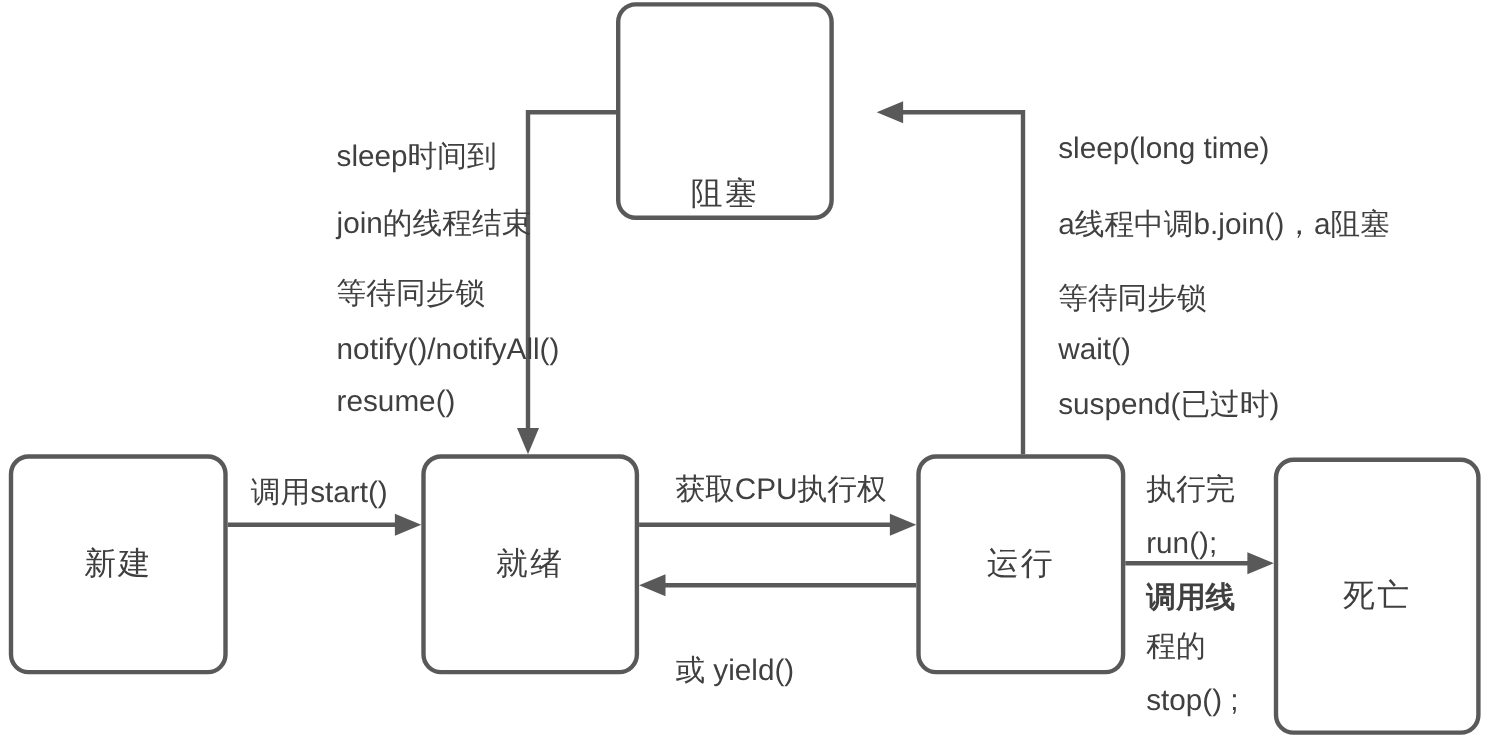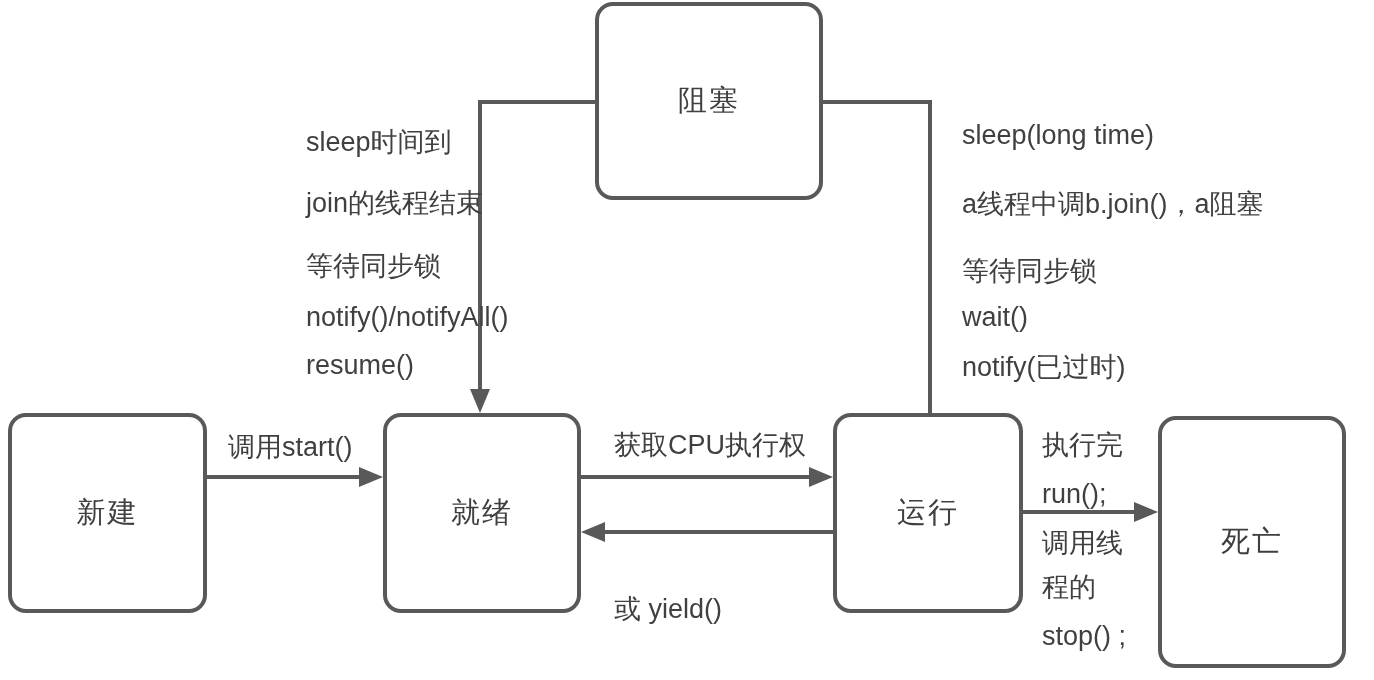--- a/index.html
+++ b/index.html
@@ -29,21 +29,21 @@
     border: 4px solid #595959;
     border-radius: 18px;
     background: #ffffff;
     display: flex;
     align-items: center;
     justify-content: center;
     font-size: 29px;
     color: #3f3f3f;
     letter-spacing: 2px;
   }
-  .node-blocked { left: 595px; top: 2px;   width: 228px; height: 198px; }
+  .node-blocked { left: 560px; top: 2px;   width: 198px; height: 198px; align-items: flex-end; }
   .node-new     { left: 8px;   top: 413px; width: 199px; height: 200px; }
   .node-ready   { left: 383px; top: 413px; width: 198px; height: 200px; }
   .node-running { left: 833px; top: 413px; width: 190px; height: 200px; }
   .node-dead    { left: 1158px; top: 416px; width: 188px; height: 252px; }
   .edge-label {
     position: absolute;
     font-size: 27px;
     line-height: 32px;
     color: #404040;
     white-space: nowrap;
@@ -96,29 +96,29 @@
   </div>
 
   <div class="edge-label" style="left:228px; top:431px;">调用start()</div>
 
   <div class="edge-label" style="left:614px; top:429px;">获取CPU执行权</div>
 
   <div class="edge-label" style="left:614px; top:593px;">或 yield()</div>
 
   <div class="edge-label" style="left:1042px; top:429px;">执行完</div>
   <div class="edge-label" style="left:1042px; top:478px;">run();</div>
-  <div class="edge-label" style="left:1042px; top:527px;">调用线</div>
+  <div class="edge-label" style="left:1042px; top:527px;font-weight:bold;">调用线</div>
   <div class="edge-label" style="left:1042px; top:571px;text-align:right;">程的</div>
   <div class="edge-label" style="left:1042px; top:620px;">stop() ;</div>
 
   <div class="edge-label" style="left:306px; top:126px;">sleep时间到</div>
   <div class="edge-label" style="left:306px; top:187px;">join的线程结束</div>
   <div class="edge-label" style="left:306px; top:250px;">等待同步锁</div>
   <div class="edge-label" style="left:306px; top:301px;">notify()/notifyAll()</div>
   <div class="edge-label" style="left:306px; top:349px;">resume()</div>
 
   <div class="edge-label" style="left:962px; top:188px;">a线程中调b.join()，a阻塞</div>
   <div class="edge-label" style="left:962px; top:119px;">sleep(long time)</div>
   <div class="edge-label" style="left:962px; top:255px;">等待同步锁</div>
   <div class="edge-label" style="left:962px; top:301px;">wait()</div>
-  <div class="edge-label" style="left:962px; top:351px;">notify(已过时)</div>
+  <div class="edge-label" style="left:962px; top:351px;">suspend(已过时)</div>
 
 </div>
 
 </body></html>

